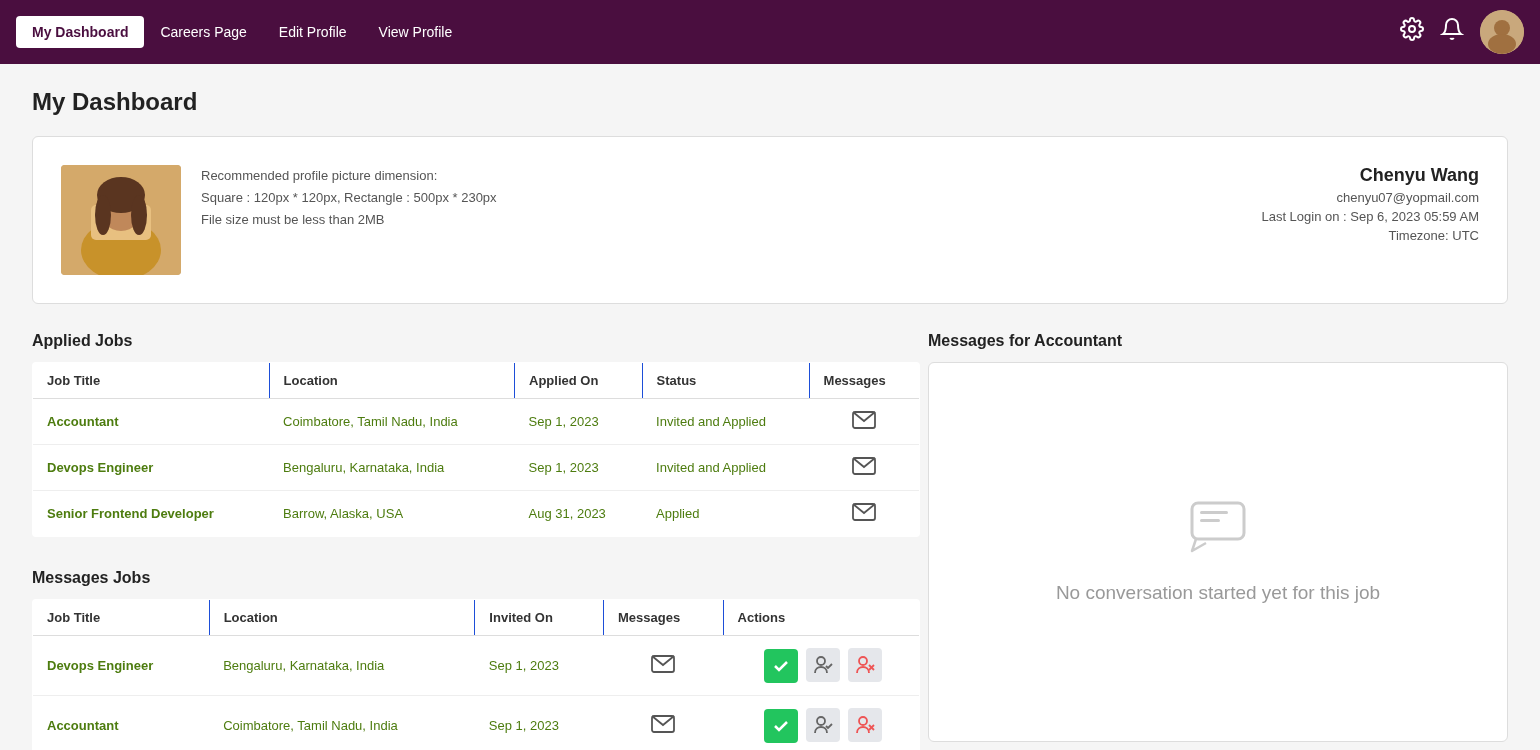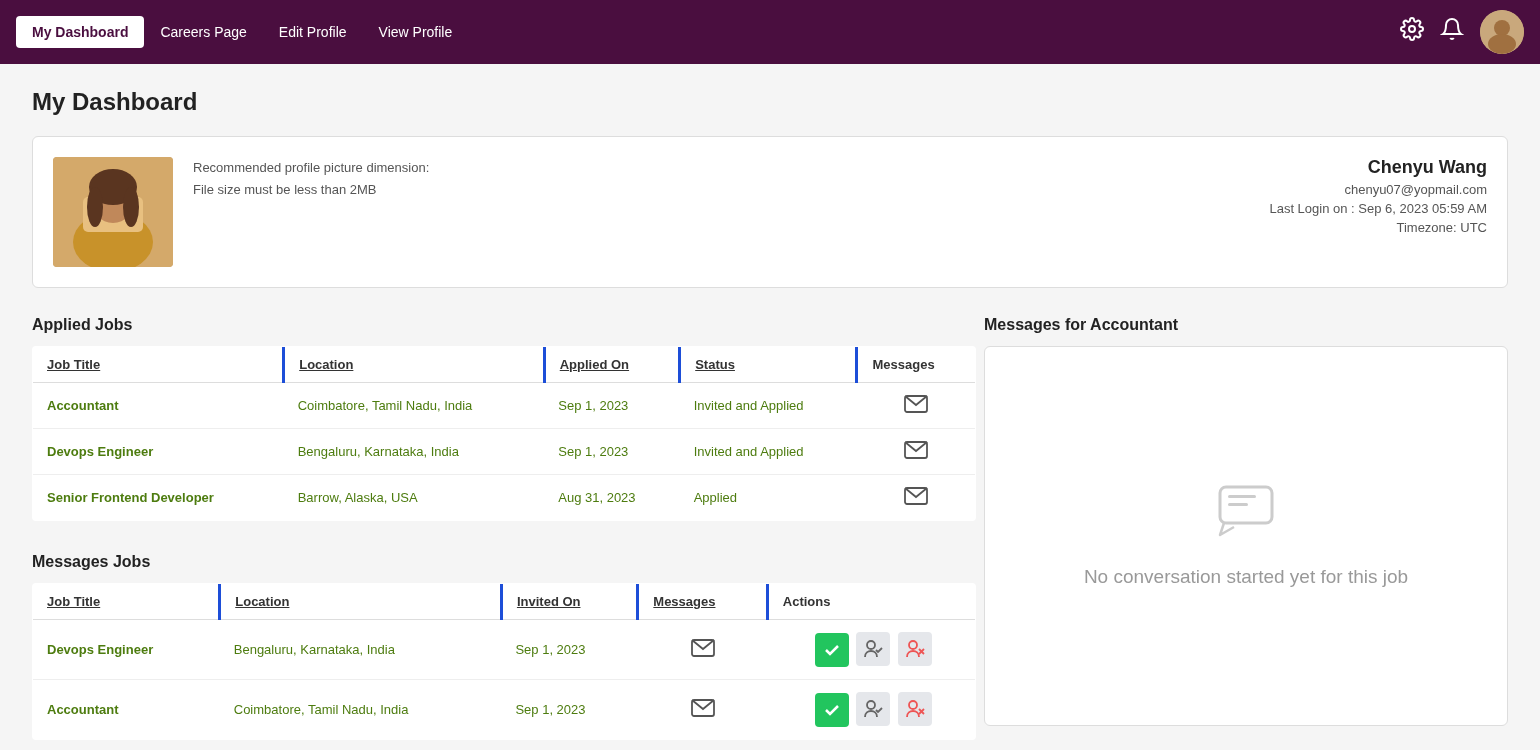--- a/index.html
+++ b/index.html
@@ -66,21 +66,21 @@
       margin-bottom: 20px;
     }
 
     
     .profile-card {
       background: #fff;
       border: 1px solid #ddd;
       border-radius: 6px;
       display: flex;
       align-items: flex-start;
-      padding: 20px;
+      padding: 28px;
       margin-bottom: 28px;
     }
     .profile-img {
       width: 120px;
       height: 110px;
       object-fit: cover;
       border-radius: 4px;
       background: #c9a87c;
       flex-shrink: 0;
       overflow: hidden;
@@ -118,21 +118,21 @@
     .two-col {
       display: flex;
       gap: 8px;
       align-items: flex-start;
     }
     .left-col {
       flex: 1;
       min-width: 0;
     }
     .right-col {
-      width: 524px;
+      width: 580px;
       flex-shrink: 0;
     }
 
     
     .section-title {
       font-size: 16px;
       font-weight: bold;
       color: #222;
       margin-bottom: 12px;
     }
@@ -149,22 +149,21 @@
     .jobs-table th {
       text-align: left;
       padding: 10px 14px;
       font-size: 13px;
       font-weight: bold;
       color: #333;
       border-bottom: 1px solid #ddd;
       background: #fff;
     }
     .jobs-table th:not(:last-child) {
-      border-right: 3px solid #1d4ed8;
-      text-decoration: underline;
+      border-right: 1px solid #1d4ed8;
     }
     .jobs-table td {
       padding: 12px 14px;
       font-size: 13px;
       color: #4d7c0f;
       border-bottom: 1px solid #eee;
     }
     .jobs-table tr:last-child td {
       border-bottom: none;
     }
@@ -280,20 +279,21 @@
         <rect x="30" y="40" width="60" height="35" rx="5" fill="#e8c080"></rect>
         <ellipse cx="60" cy="42" rx="22" ry="24" fill="#c0885a"></ellipse>
 
         <ellipse cx="60" cy="30" rx="24" ry="18" fill="#5a3520"></ellipse>
         <ellipse cx="42" cy="50" rx="8" ry="20" fill="#5a3520"></ellipse>
         <ellipse cx="78" cy="50" rx="8" ry="20" fill="#5a3520"></ellipse>
       </svg>
     </div>
     <div class="profile-info">
       <p class="hint">Recommended profile picture dimension:</p>
+      <p class="hint">Square : 120px * 120px, Rectangle : 500px * 230px</p>
       <p class="hint">File size must be less than 2MB</p>
     </div>
     <div class="profile-user-info">
       <div class="username">Chenyu Wang</div>
       <div class="email">chenyu07@yopmail.com</div>
       <div class="last-login">Last Login on : Sep 6, 2023 05:59 AM</div>
       <div class="timezone">Timezone: UTC</div>
     </div>
   </div>
 

